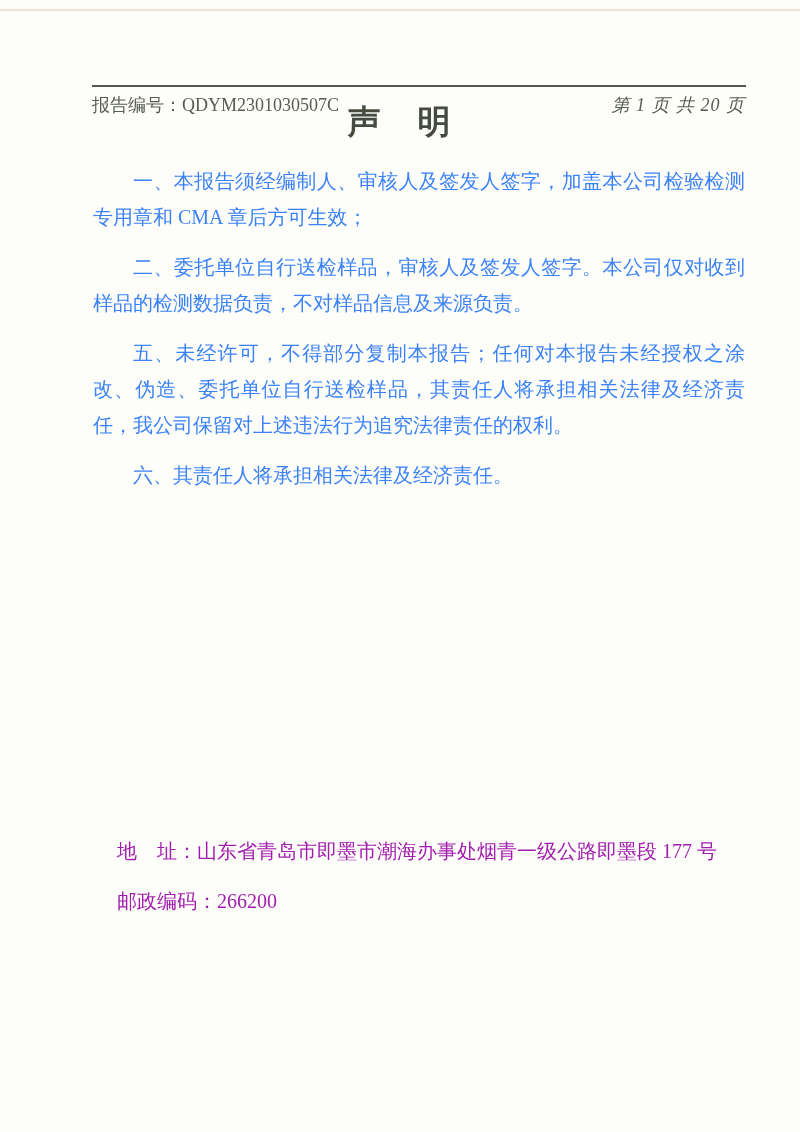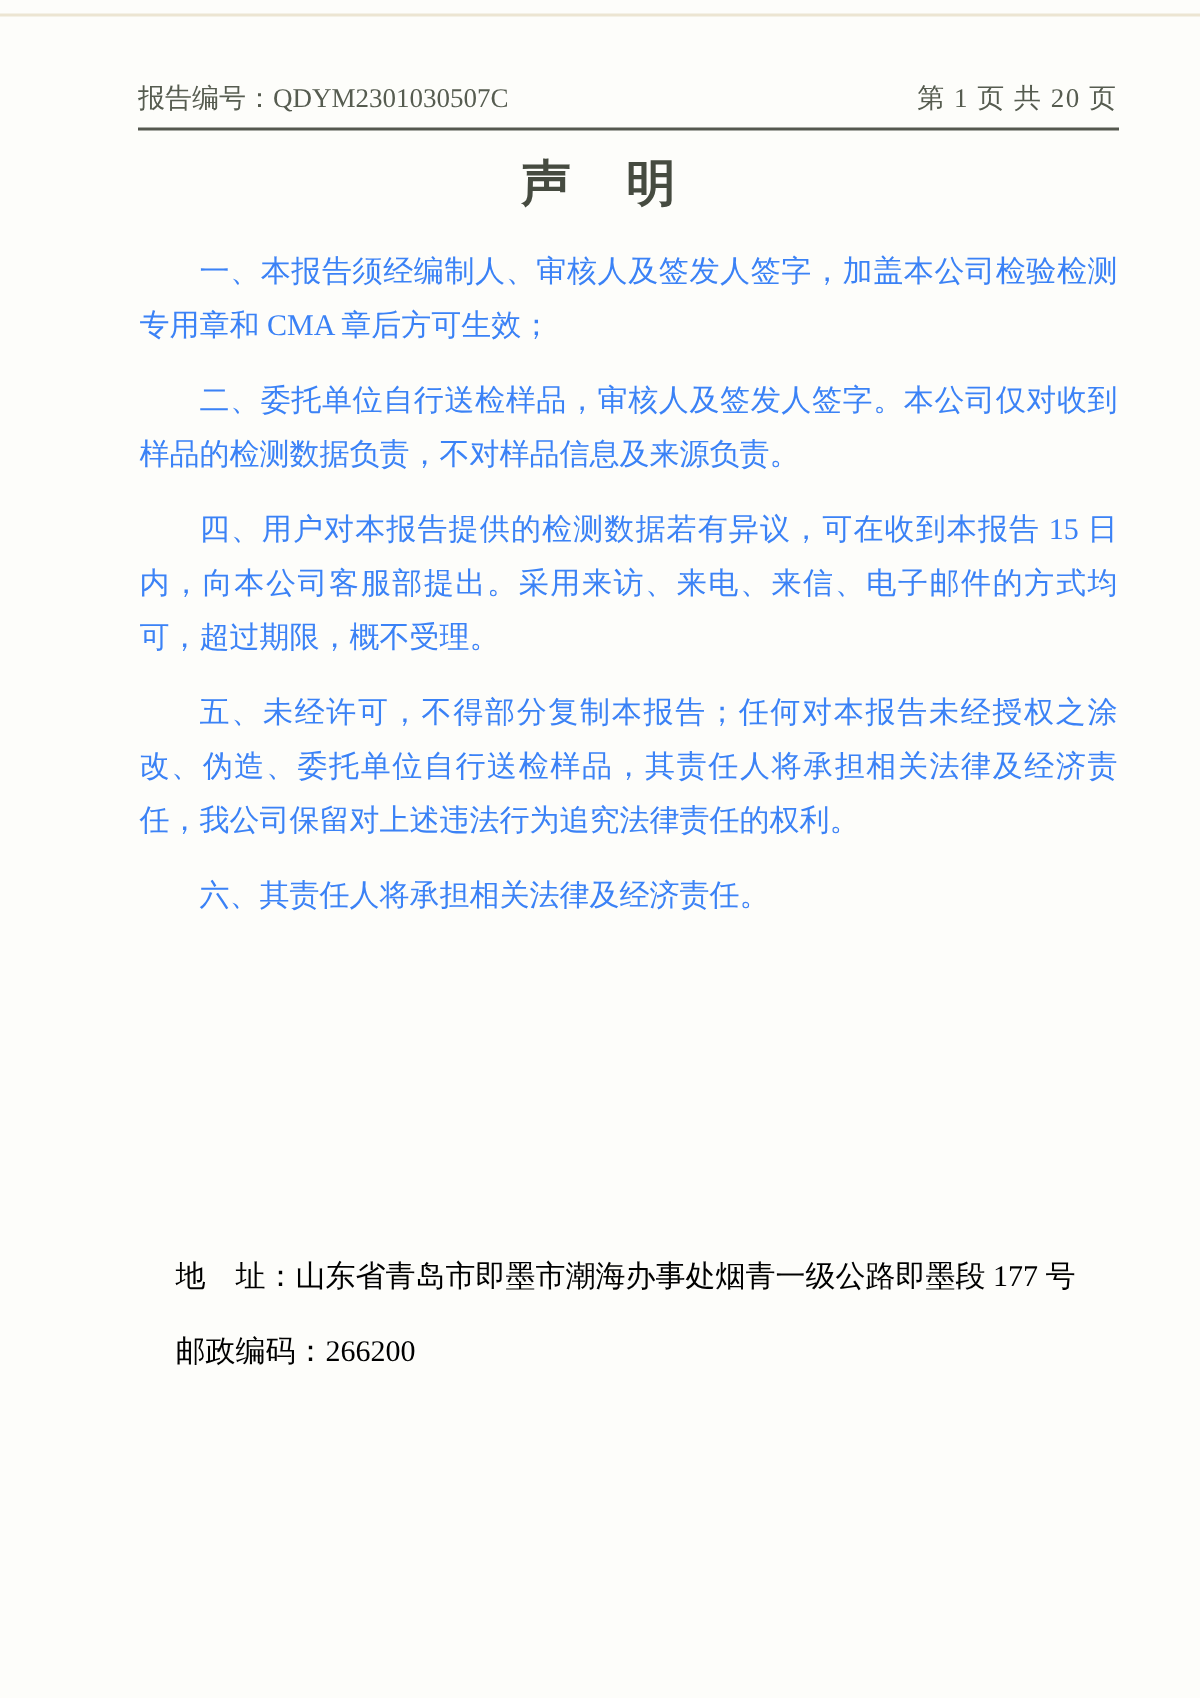--- a/index.html
+++ b/index.html
@@ -30,22 +30,22 @@
     top: 54px;
     left: 92px;
     right: 55px;
     display: flex;
     justify-content: space-between;
     align-items: baseline;
     font-size: 18px;
     line-height: 22px;
     color: #565c50;
   }
-  .header-left { white-space: nowrap; }
-  .header-right { white-space: nowrap; letter-spacing: 1px; }
+  .header-left { white-space: nowrap; margin-top: 40px; }
+  .header-right { white-space: nowrap; letter-spacing: 1px; font-style: italic; }
   .header-rule {
     position: absolute;
     top: 85px;
     left: 92px;
     width: 654px;
     height: 0;
     border-top: 2px solid #55584f;
   }
   .title {
     position: absolute;
@@ -71,21 +71,21 @@
   .content p {
     margin: 0 0 14px 0;
     text-indent: 2em;
   }
   .footer {
     position: absolute;
     top: 826px;
     left: 117px;
     right: 55px;
     font-size: 20px;
-    color: #000000;
+    color: #a21caf;
   }
   .footer-line {
     line-height: 50px;
     white-space: nowrap;
   }
 </style>
 </head>
 <body>
 
 <div class="page">
@@ -99,21 +99,20 @@
     <div class="header-right">第 1 页 共 20 页</div>
   </div>
 
   <div class="header-rule"></div>
 
   <div class="title">声　明</div>
 
   <div class="content">
     <p>一、本报告须经编制人、审核人及签发人签字，加盖本公司检验检测专用章和 CMA 章后方可生效；</p>
     <p>二、委托单位自行送检样品，审核人及签发人签字。本公司仅对收到样品的检测数据负责，不对样品信息及来源负责。</p>
-    <p>四、用户对本报告提供的检测数据若有异议，可在收到本报告 15 日内，向本公司客服部提出。采用来访、来电、来信、电子邮件的方式均可，超过期限，概不受理。</p>
     <p>五、未经许可，不得部分复制本报告；任何对本报告未经授权之涂改、伪造、委托单位自行送检样品，其责任人将承担相关法律及经济责任，我公司保留对上述违法行为追究法律责任的权利。</p>
     <p>六、其责任人将承担相关法律及经济责任。</p>
   </div>
 
   <div class="footer">
     <div class="footer-line">
       <span>地　址：</span><span>山东省青岛市即墨市潮海办事处烟青一级公路即墨段 177 号</span>
     </div>
     <div class="footer-line">
       <span>邮政编码：</span><span>266200</span>

